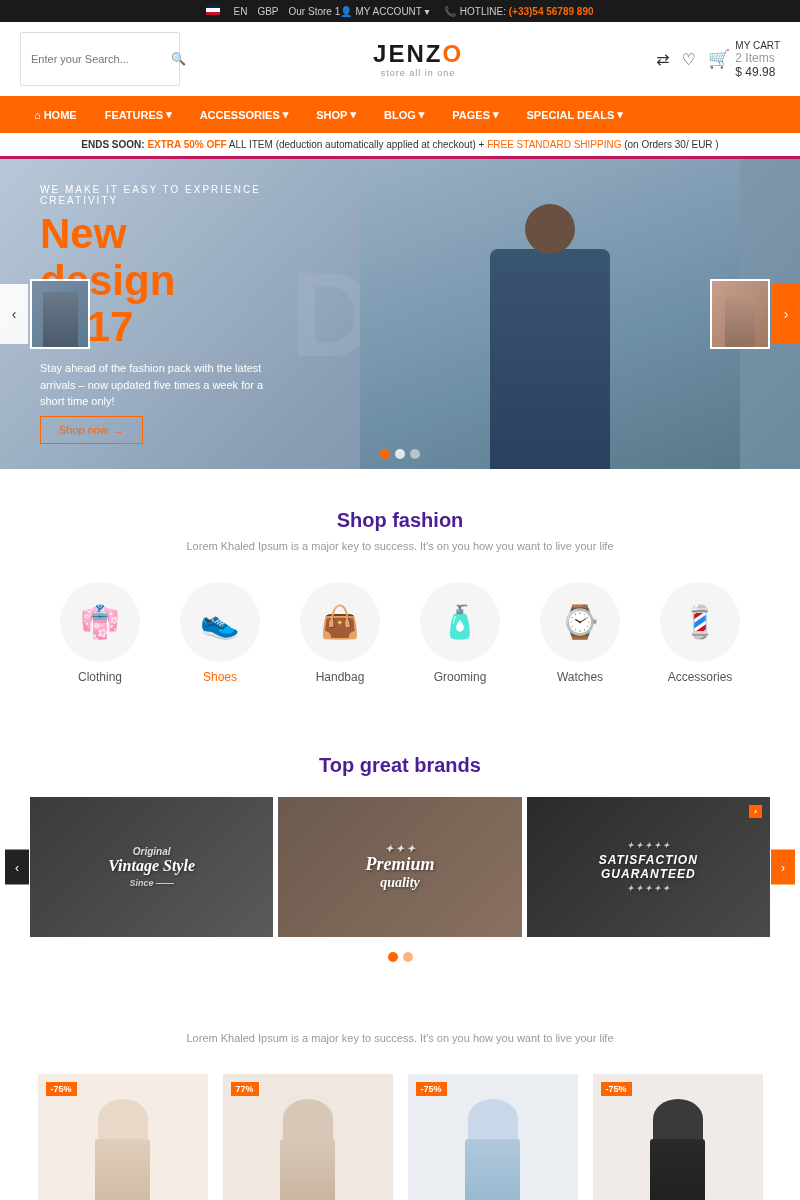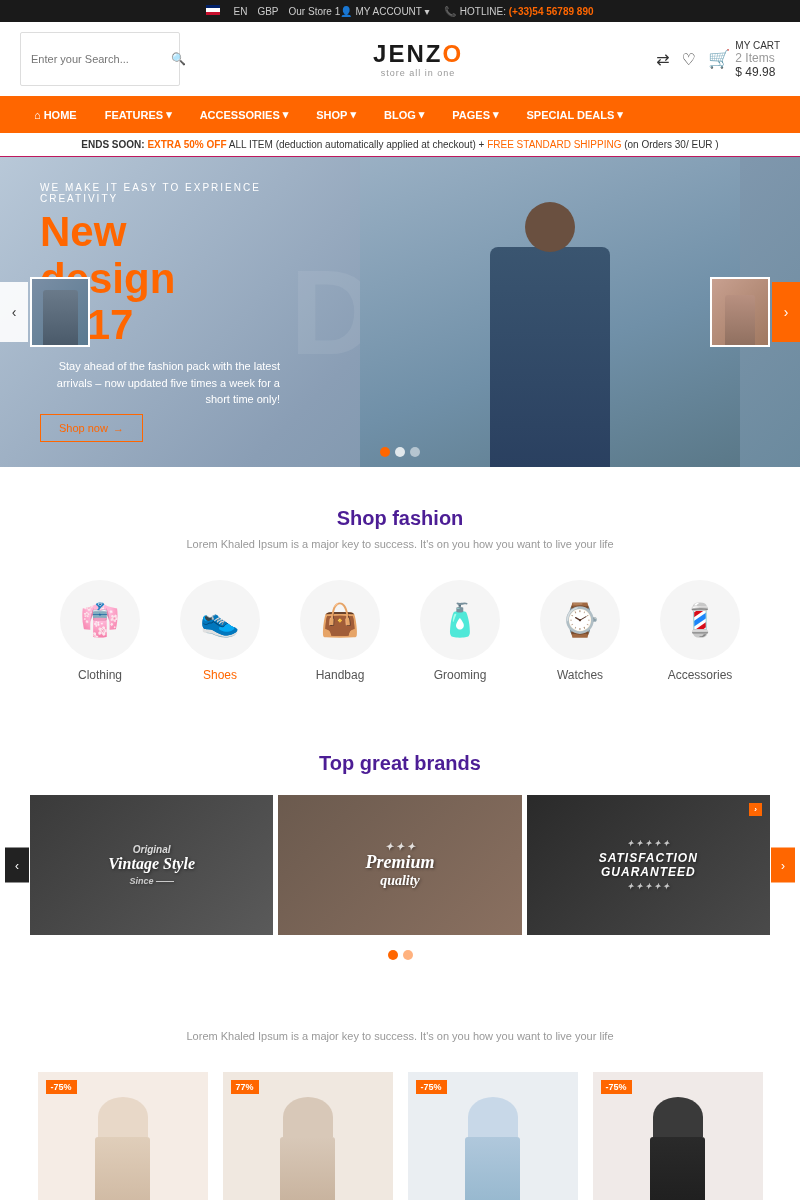--- a/index.html
+++ b/index.html
@@ -74,21 +74,21 @@
       font-weight: bold;
       text-transform: uppercase;
       display: flex;
       align-items: center;
       gap: 3px;
     }
 
     
     .announcement {
       background: #fff;
-      border-bottom: 1px solid #be185d;
+      border-bottom: 3px solid #be185d;
       text-align: center;
       padding: 6px;
       font-size: 10px;
       color: #333;
     }
     .announcement .ends-soon { color: #333; font-weight: bold; }
     .announcement .highlight { color: #ff6600; font-weight: bold; }
     .announcement .free-shipping { color: #ff6600; }
 
     
@@ -118,21 +118,20 @@
       color: #ff6600;
       line-height: 1.1;
       margin-bottom: 10px;
     }
     .hero-desc {
       font-size: 11px;
       color: #fff;
       max-width: 300px;
       line-height: 1.5;
       margin-bottom: 6px;
-      text-align: right;
     }
     .shop-now-btn {
       border: 1px solid #ff6600;
       color: #ff6600;
       background: transparent;
       padding: 7px 18px;
       font-size: 11px;
       cursor: pointer;
       display: inline-flex;
       align-items: center;

